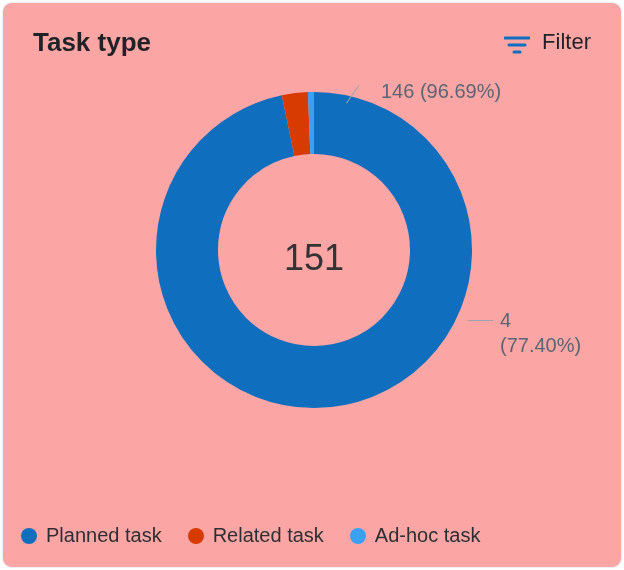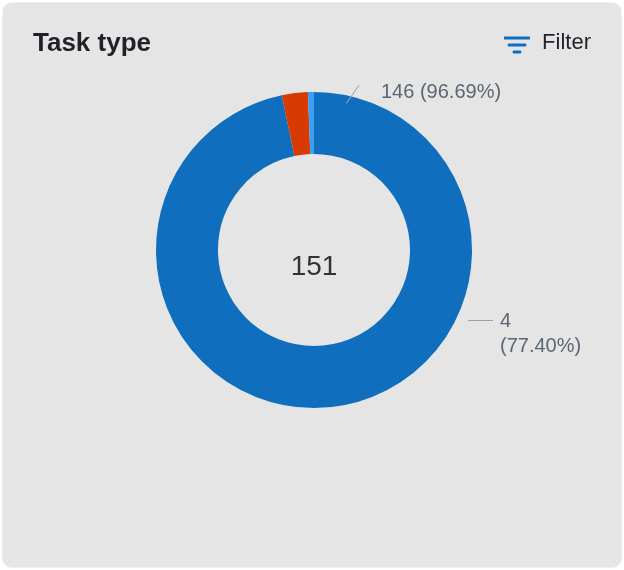--- a/index.html
+++ b/index.html
@@ -10,21 +10,21 @@
     font-family: "Segoe UI", Arial, sans-serif;
     background: #fff;
   }
   .card {
     box-sizing: border-box;
     width: 620px;
     height: 566px;
     margin: 2px;
     border: 1px solid #eceff3;
     border-radius: 10px;
-    background: #e5e5e5;
+    background: #fca5a5;
     position: relative;
   }
   .header {
     display: flex;
     align-items: center;
     justify-content: space-between;
     padding: 22px 30px 0 30px;
   }
   .title {
     font-size: 26px;
@@ -60,27 +60,27 @@
     top: 18px;
     width: 318px;
     height: 318px;
   }
   .donut-wrap svg {
     display: block;
     transform: rotate(-90deg);
   }
   .donut-hole-label {
     position: absolute;
-    left: 0; top: 16px;
+    left: 0; top: 8px;
     width: 318px;
     height: 318px;
     display: flex;
     align-items: center;
     justify-content: center;
-    font-size: 28px;
+    font-size: 36px;
     color: #333;
   }
 
   .callout {
     position: absolute;
     color: #5a6673;
     font-size: 20px;
     line-height: 1.25;
     text-align: right;
   }
@@ -168,14 +168,28 @@
     </div>
 
     <div class="callout callout-right">
       <span class="lead"></span>
       <div>4</div>
       <div>(77.40%)</div>
     </div>
 
   </div>
 
+  <div class="legend">
+    <div class="legend-item">
+      <span class="swatch" style="background:#106ebe"></span>
+      <span>Planned task</span>
+    </div>
+    <div class="legend-item">
+      <span class="swatch" style="background:#d83b01"></span>
+      <span>Related task</span>
+    </div>
+    <div class="legend-item">
+      <span class="swatch" style="background:#3aa0f3"></span>
+      <span>Ad-hoc task</span>
+    </div>
+  </div>
 
 </div>
 
 </body></html>

